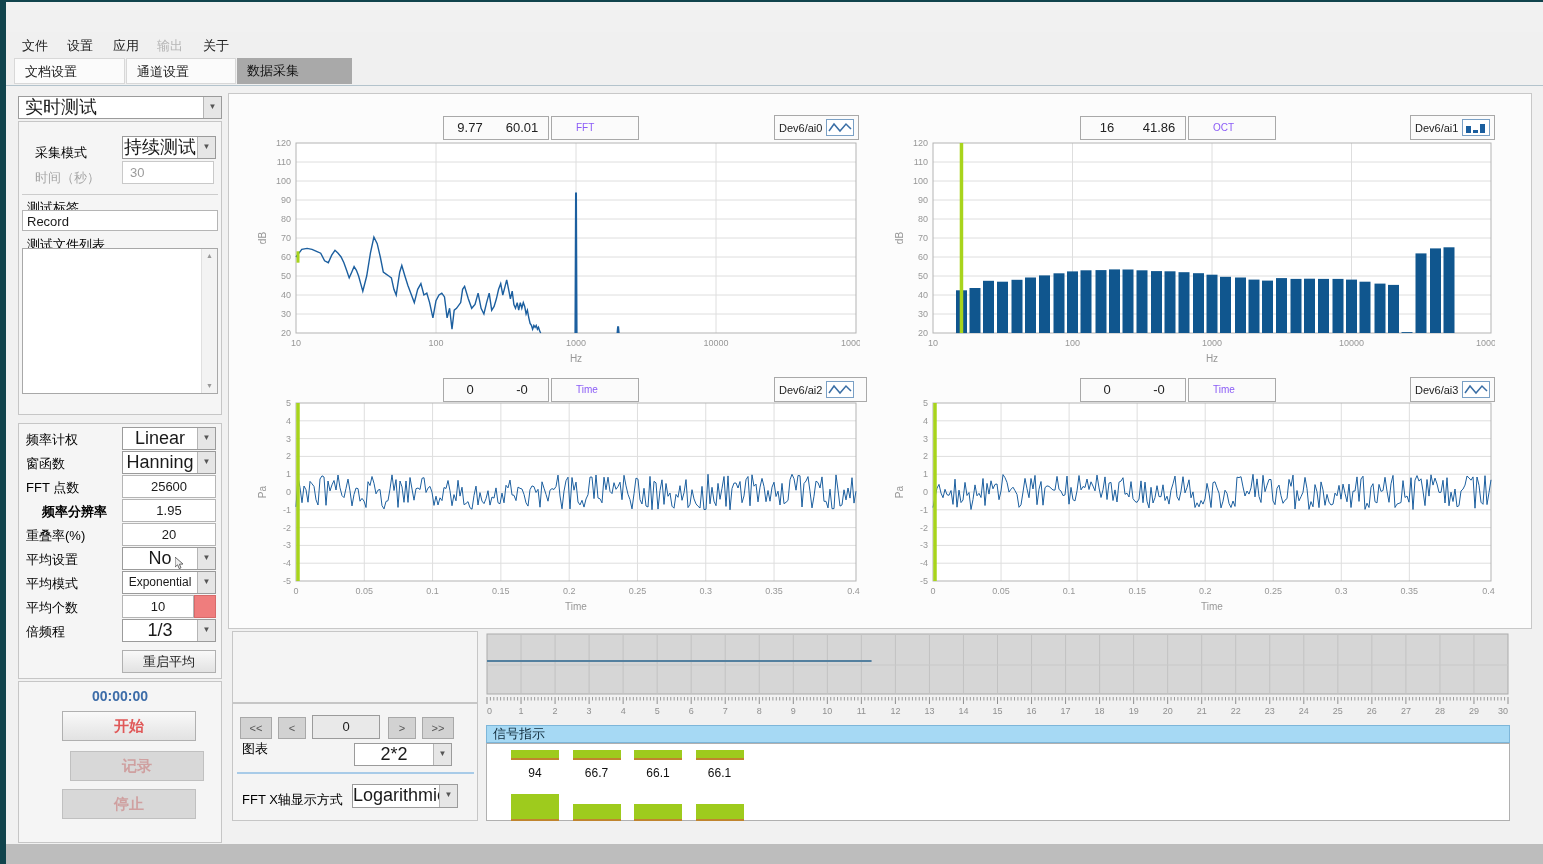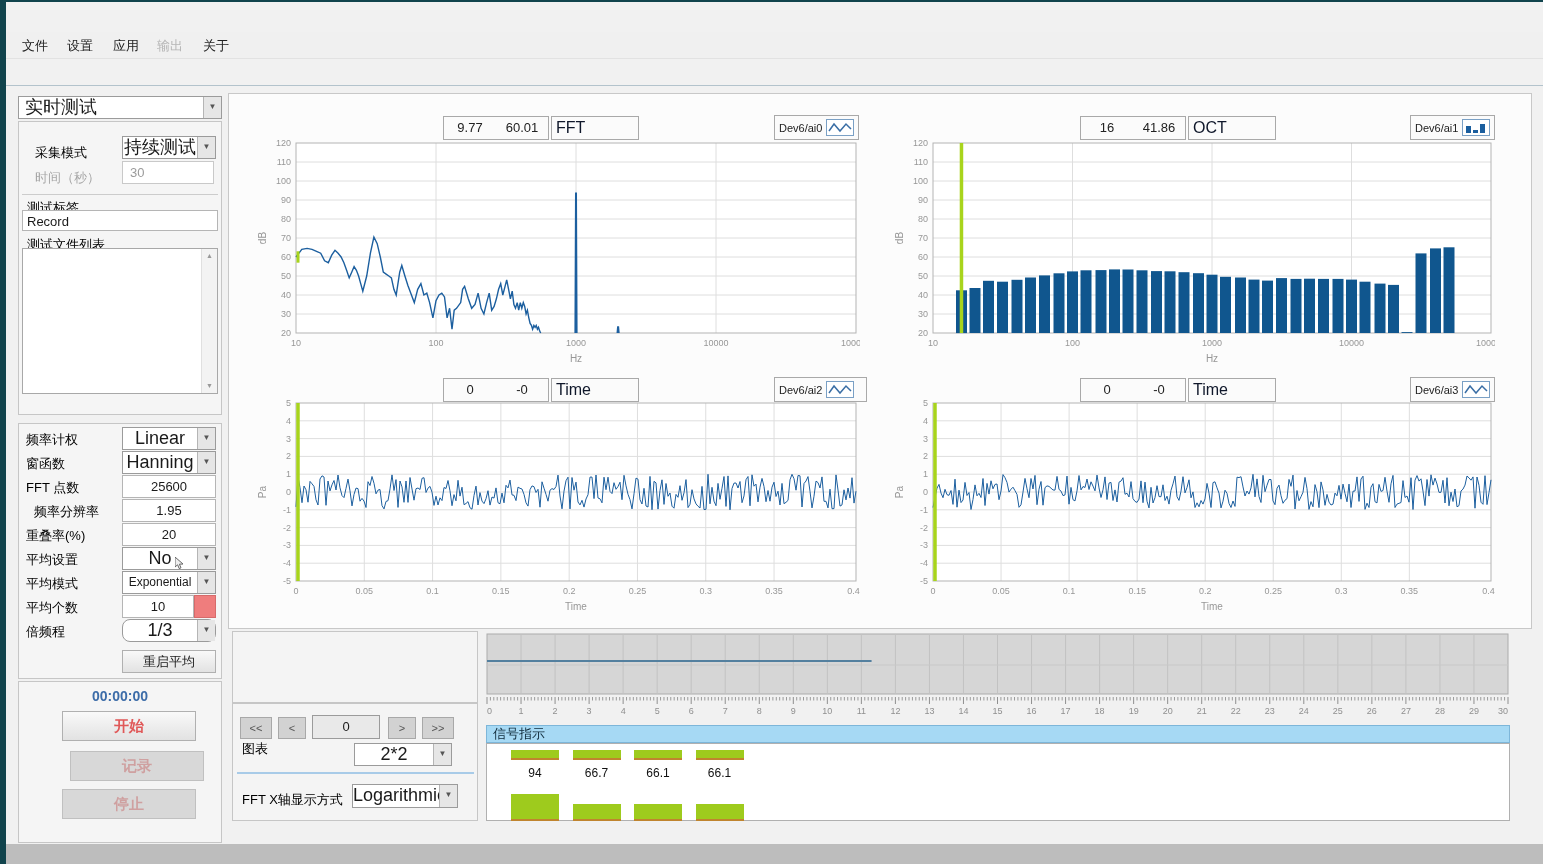--- a/index.html
+++ b/index.html
@@ -32,21 +32,21 @@
   .combo .val.left{text-align:left;padding-left:6px;}
   .combo .chev{position:absolute;right:0;top:0;bottom:0;width:17px;background:#e6e6e6;border-left:1px solid #b5b5b5;color:#555;font-size:8px;text-align:center;line-height:20px;}
   .tinput{box-sizing:border-box;background:#fff;border:1px solid #b5b5b5;position:absolute;text-align:center;line-height:21px;font-size:13px;}
   .lbl{position:absolute;font-size:13px;color:#000000;white-space:nowrap;}
   .lbl.gray{color:#a6a6a6;}
   .pushbtn{position:absolute;box-sizing:border-box;border:1px solid #b0b0b0;background:linear-gradient(#f9f9f9,#e2e2e2);text-align:center;font-size:13px;}
   .navbtn{position:absolute;box-sizing:border-box;border:1px solid #a8a8a8;background:#d2d2d2;color:#555;text-align:center;font-size:11px;line-height:20px;}
   .hdr-box{position:absolute;box-sizing:border-box;border:1px solid #a9a9a9;background:#fbfbfb;}
   .hdr-val{display:flex;}
   .hdr-val span{flex:1;text-align:center;line-height:22px;font-size:13px;color:#222;}
-  .hdr-name{line-height:22px;font-size:16px;color:#0f172a;padding-left:4px;}
+  .hdr-name{line-height:22px;font-size:10px;color:#8b5cf6;padding-left:24px;}
   .dev-box{display:flex;align-items:center;padding:0 4px;gap:4px;}
   .dev-box .dev-label{font-size:11px;color:#222;}
   .dev-icon{box-sizing:border-box;border:1px solid #7aa0c5;background:#fff;width:28px;height:17px;display:flex;align-items:center;justify-content:center;}
   .chartbg{left:228px;top:90px;width:1304px;height:536px;background:#fcfcfc;border:1px solid #c8c8c8;box-sizing:border-box;}
   svg{display:block;}
   svg text{font-family:"Liberation Sans","DejaVu Sans",sans-serif;}
   .listbox{position:absolute;box-sizing:border-box;background:#fff;border:1px solid #a8a8a8;}
   .listbox .sb{position:absolute;right:0;top:0;bottom:0;width:15px;background:#f3f3f3;border-left:1px solid #e0e0e0;}
   .listbox .sb .ar{position:absolute;left:0;width:15px;height:14px;font-size:7px;color:#999;text-align:center;line-height:14px;}
   .signal-header{position:absolute;box-sizing:border-box;background:#a6d9f4;border:1px solid #7db6d9;font-size:13px;line-height:16px;padding-left:6px;color:#102a3a;}
@@ -62,20 +62,25 @@
 
 
   <div class="abs menubar">
     <div class="abs menu-item" style="left:12px;">文件</div>
     <div class="abs menu-item" style="left:57px;">设置</div>
     <div class="abs menu-item" style="left:103px;">应用</div>
     <div class="abs menu-item disabled" style="left:147px;">输出</div>
     <div class="abs menu-item" style="left:193px;">关于</div>
   </div>
 
+  <div class="abs tabbar">
+    <div class="abs tab" style="left:8px;width:111px;">文档设置</div>
+    <div class="abs tab" style="left:120px;width:110px;">通道设置</div>
+    <div class="abs tab active" style="left:231px;width:115px;">数据采集</div>
+  </div>
 
   <div class="abs main">
 
     <div class="combo" style="left:12px;top:10px;width:204px;height:23px;">
       <div class="val left">实时测试</div>
       <div class="chev">▼</div>
     </div>
 
     <div class="abs box" style="left:12px;top:35px;width:204px;height:294px;">
       <div class="lbl" style="left:16px;top:22px;">采集模式</div>
@@ -103,42 +108,42 @@
       <div class="val">Linear</div>
       <div class="chev">▼</div>
     </div>
     <div class="lbl" style="left:20px;top:369px;">窗函数</div>
     <div class="combo" style="left:116px;top:365px;width:94px;height:23px;">
       <div class="val">Hanning</div>
       <div class="chev">▼</div>
     </div>
     <div class="lbl" style="left:20px;top:393px;">FFT 点数</div>
     <div class="tinput" style="left:116px;top:389px;width:94px;height:23px;">25600</div>
-    <div class="lbl" style="left:28px;top:417px;">频率分辨率</div>
+    <div class="lbl" style="left:36px;top:417px;font-weight:bold;">频率分辨率</div>
     <div class="tinput" style="left:116px;top:413px;width:94px;height:23px;">1.95</div>
     <div class="lbl" style="left:20px;top:441px;">重叠率(%)</div>
     <div class="tinput" style="left:116px;top:437px;width:94px;height:23px;">20</div>
     <div class="lbl" style="left:20px;top:465px;">平均设置</div>
     <div class="combo" style="left:116px;top:461px;width:94px;height:23px;">
       <div class="val">No</div>
       <svg class="abs" style="left:52px;top:9px;" width="11" height="13">
         <polygon points="0,0 0,10 2.6,7.8 4.2,11.6 6,10.8 4.4,7.2 8,7" fill="#efefef" stroke="#666" stroke-width="1"></polygon>
       </svg>
       <div class="chev">▼</div>
     </div>
     <div class="lbl" style="left:20px;top:489px;">平均模式</div>
     <div class="combo" style="left:116px;top:485px;width:94px;height:23px;">
       <div class="val" style="font-size:12px;">Exponential</div>
       <div class="chev">▼</div>
     </div>
     <div class="lbl" style="left:20px;top:513px;">平均个数</div>
     <div class="tinput" style="left:116px;top:509px;width:72px;height:23px;">10</div>
     <div class="abs" style="left:188px;top:509px;width:22px;height:23px;background:#ef7d7d;border:1px solid #d66a6a;box-sizing:border-box;"></div>
     <div class="lbl" style="left:20px;top:537px;">倍频程</div>
-    <div class="combo" style="left:116px;top:533px;width:94px;height:23px;border-radius:8px;">
+    <div class="combo" style="left:116px;top:533px;width:94px;height:23px;">
       <div class="val">1/3</div>
       <div class="chev">▼</div>
     </div>
     <div class="pushbtn" style="left:116px;top:564px;width:94px;height:23px;line-height:21px;">重启平均</div>
 
     <div class="abs box" style="left:12px;top:595px;width:204px;height:162px;"></div>
     <div class="abs" style="left:12px;top:602px;width:204px;text-align:center;color:#3c6ca8;font-weight:bold;font-size:14px;">00:00:00</div>
     <div class="pushbtn" style="left:56px;top:625px;width:134px;height:30px;line-height:28px;color:#e05858;font-weight:bold;font-size:15px;">开始</div>
     <div class="pushbtn" style="left:56px;top:665px;width:134px;height:30px;line-height:28px;background:#d8d8d8;color:#cfa0a0;font-weight:bold;font-size:15px;border-color:#c0c0c0;margin-left:8px;">记录</div>
     <div class="pushbtn" style="left:56px;top:703px;width:134px;height:30px;line-height:28px;background:#d8d8d8;color:#cfa0a0;font-weight:bold;font-size:15px;border-color:#c0c0c0;">停止</div>

